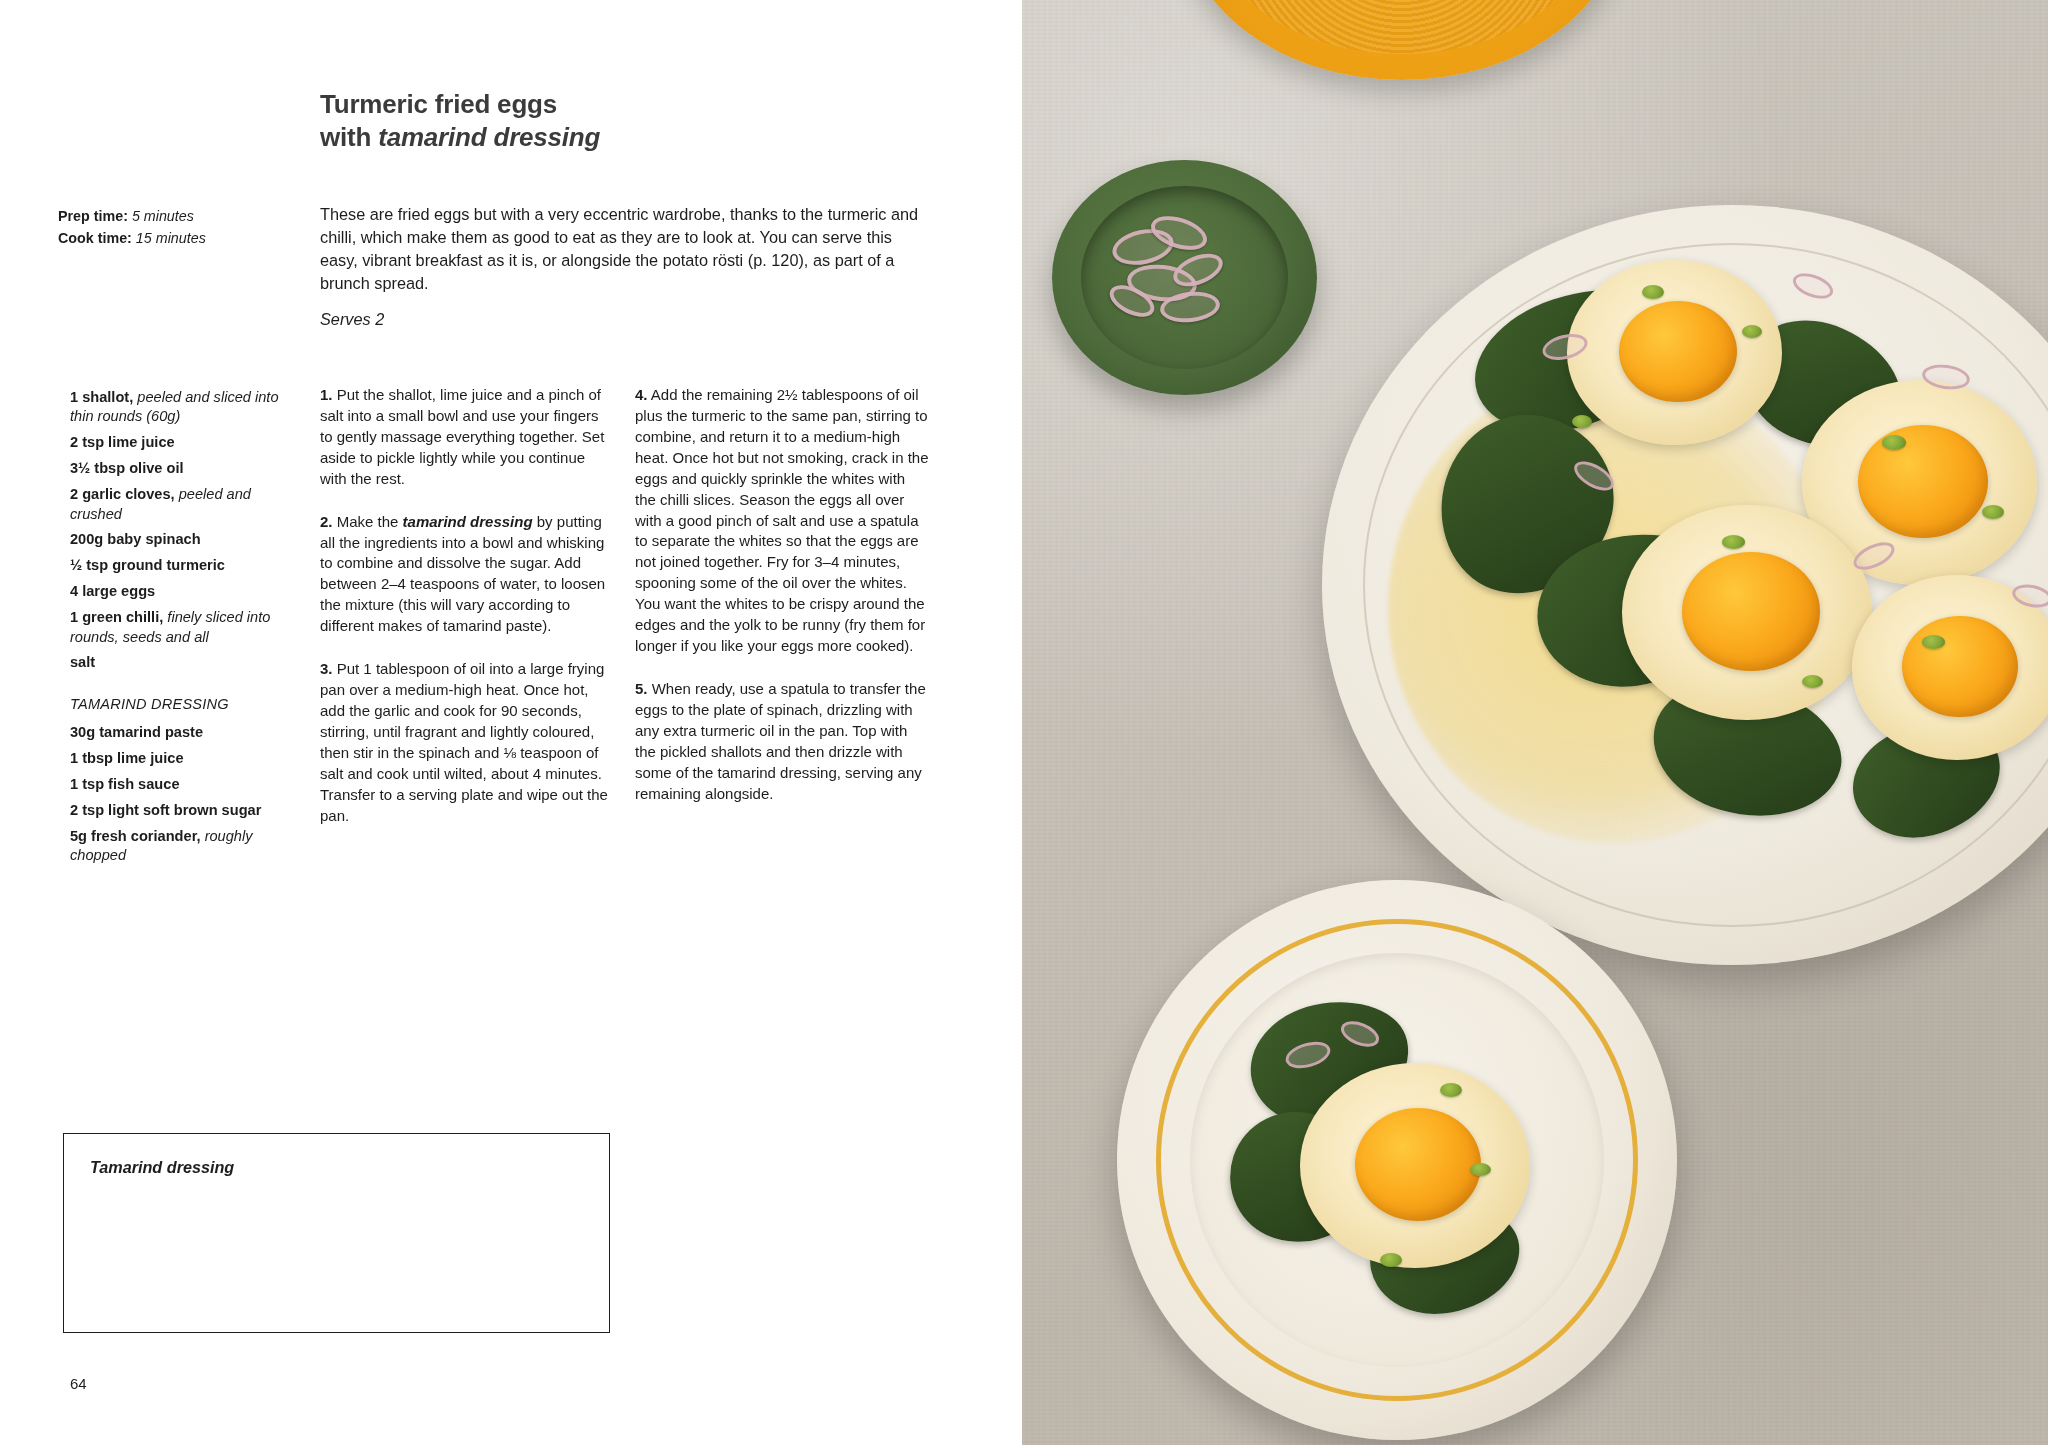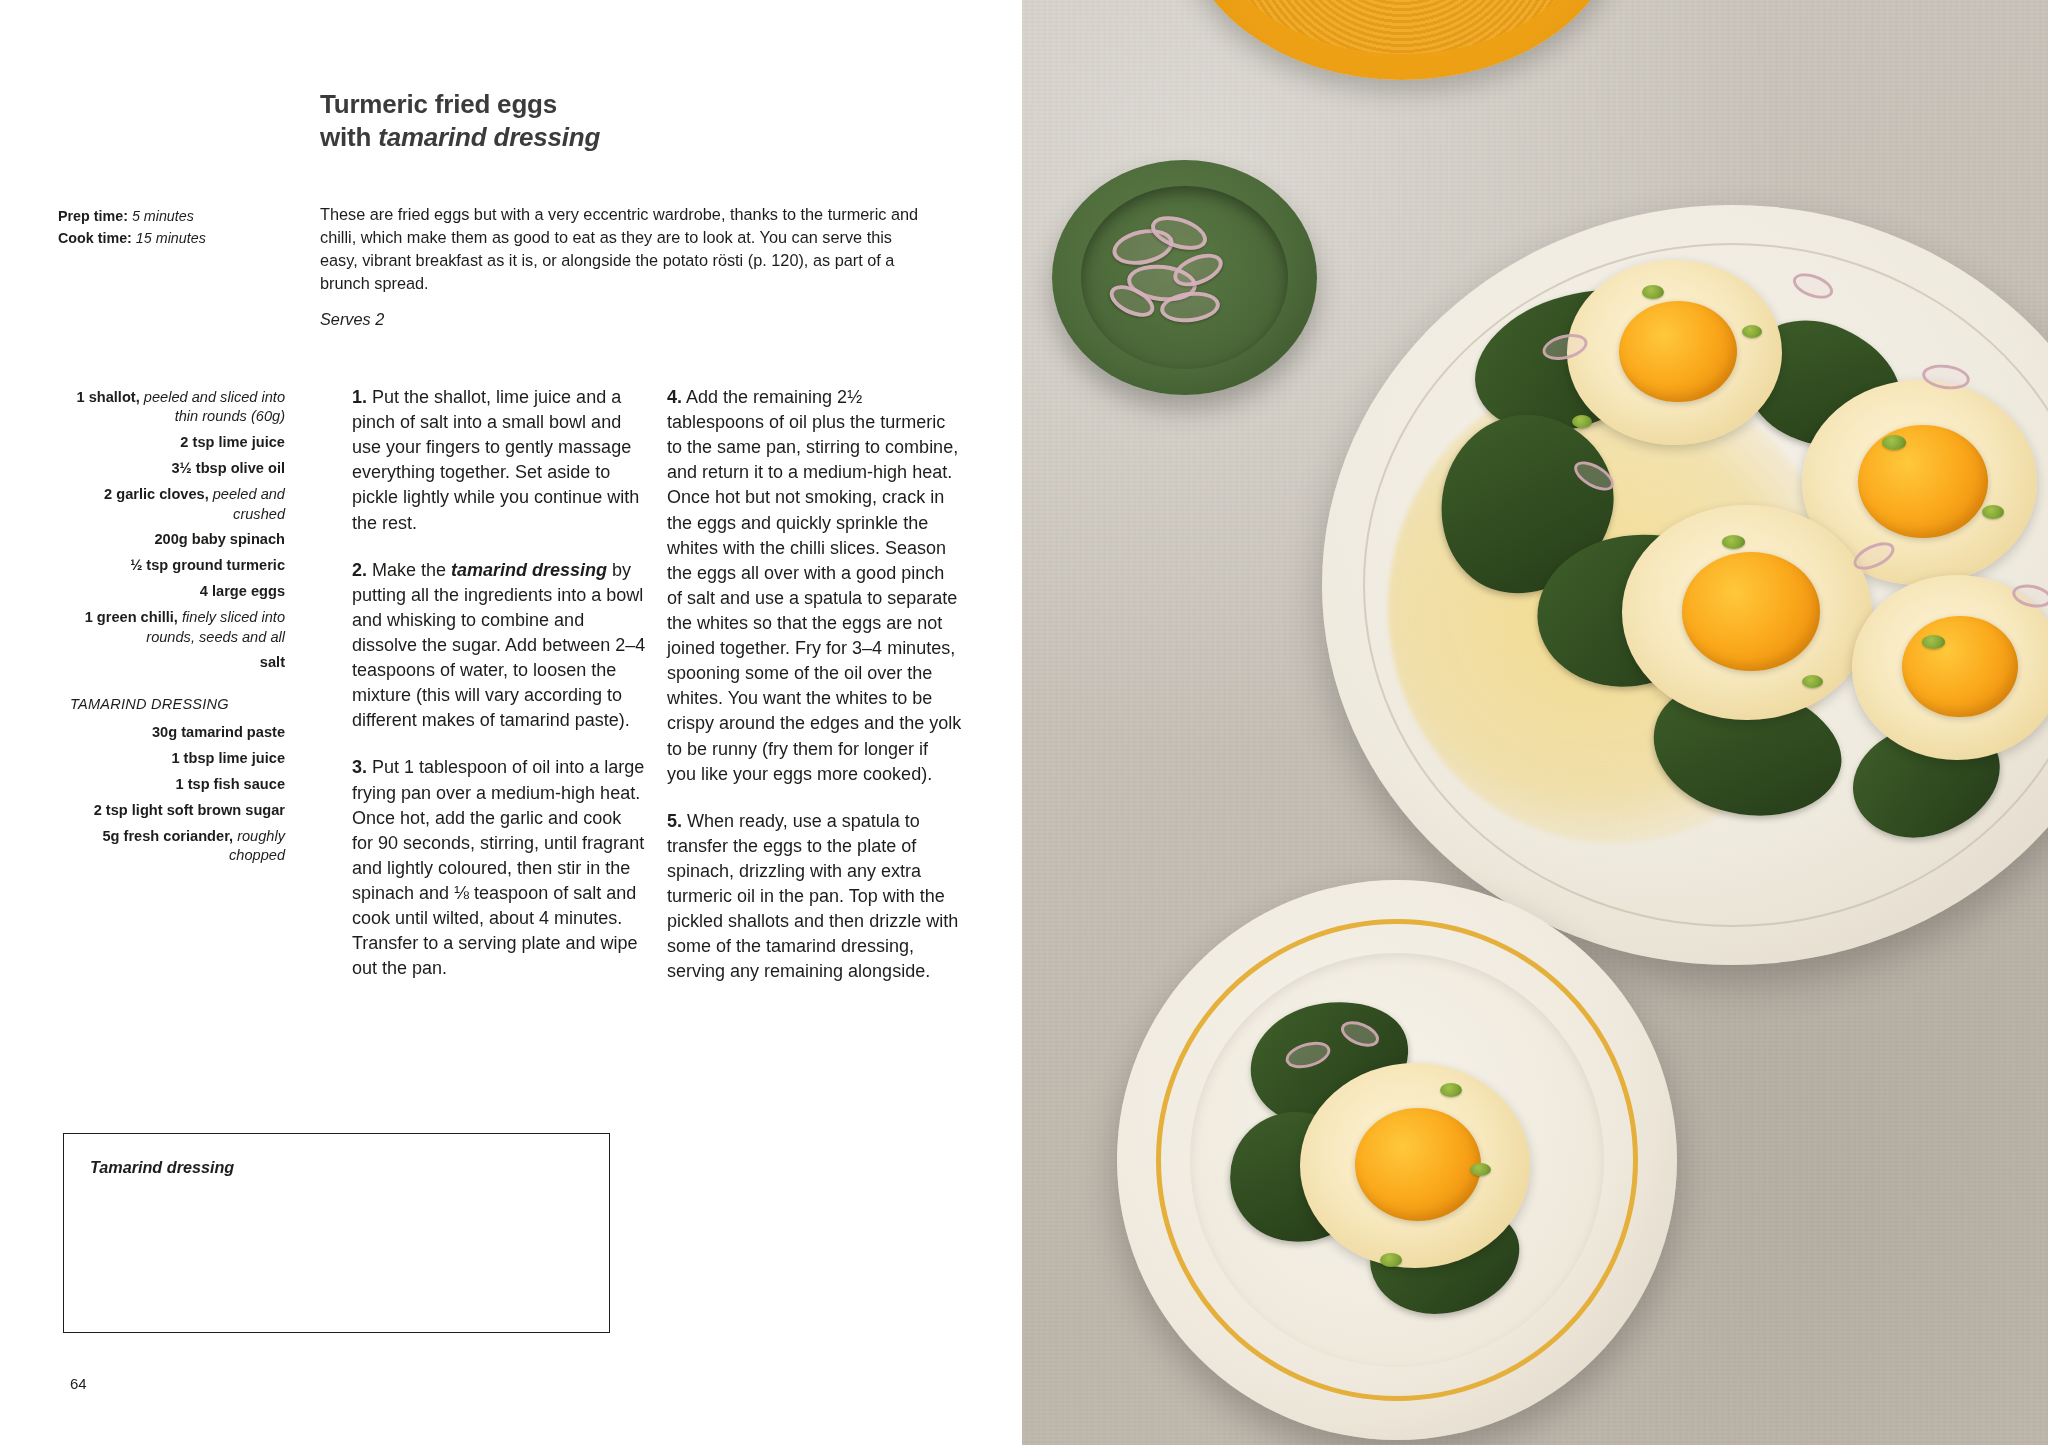--- a/index.html
+++ b/index.html
@@ -79,45 +79,43 @@
     font-size: 14.6px;
     line-height: 1.33;
     color: #1d1d1b;
   }
   .ingredients li {
     list-style: none;
     margin: 0 0 6.5px 0;
     font-weight: bold;
     text-indent: 0;
     padding-left: 13px;
-    text-align: right;
   }
   .ingredients ul { margin: 0; padding: 0; }
   .ingredients li { padding-left: 0; }
   .ingredients .it {
     font-weight: normal;
     font-style: italic;
   }
   .subhead {
     margin-top: 22px;
     margin-bottom: 9px;
     font-style: italic;
     font-weight: normal;
     font-size: 14.6px;
     color: #1d1d1b;
     letter-spacing: 0.2px;
   }
   
   .method {
     position: absolute;
     top: 385px;
-    font-size: 18px;
+    font-size: 15px;
     line-height: 1.395;
     color: #1d1d1b;
-    margin-left: 32px;
   }
   .method.col1 { left: 320px; width: 295px; }
   .method.col2 { left: 635px; width: 295px; }
   .method p { margin: 0 0 22px 0; }
   .method .num { font-weight: bold; }
   .method em { font-style: italic; font-weight: bold; }
   
   .tipbox {
     position: absolute;
     left: 63px;

